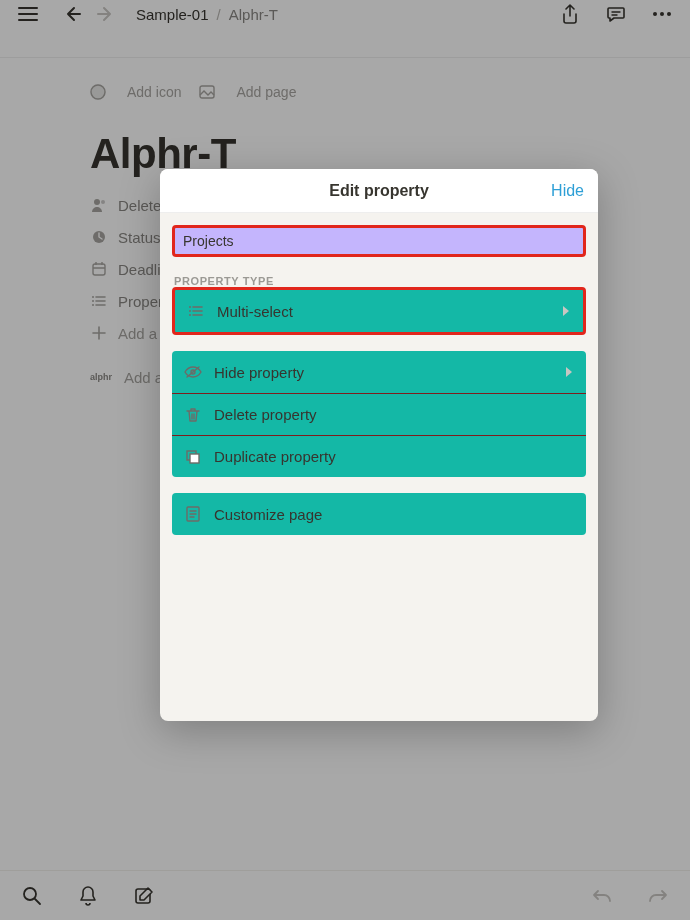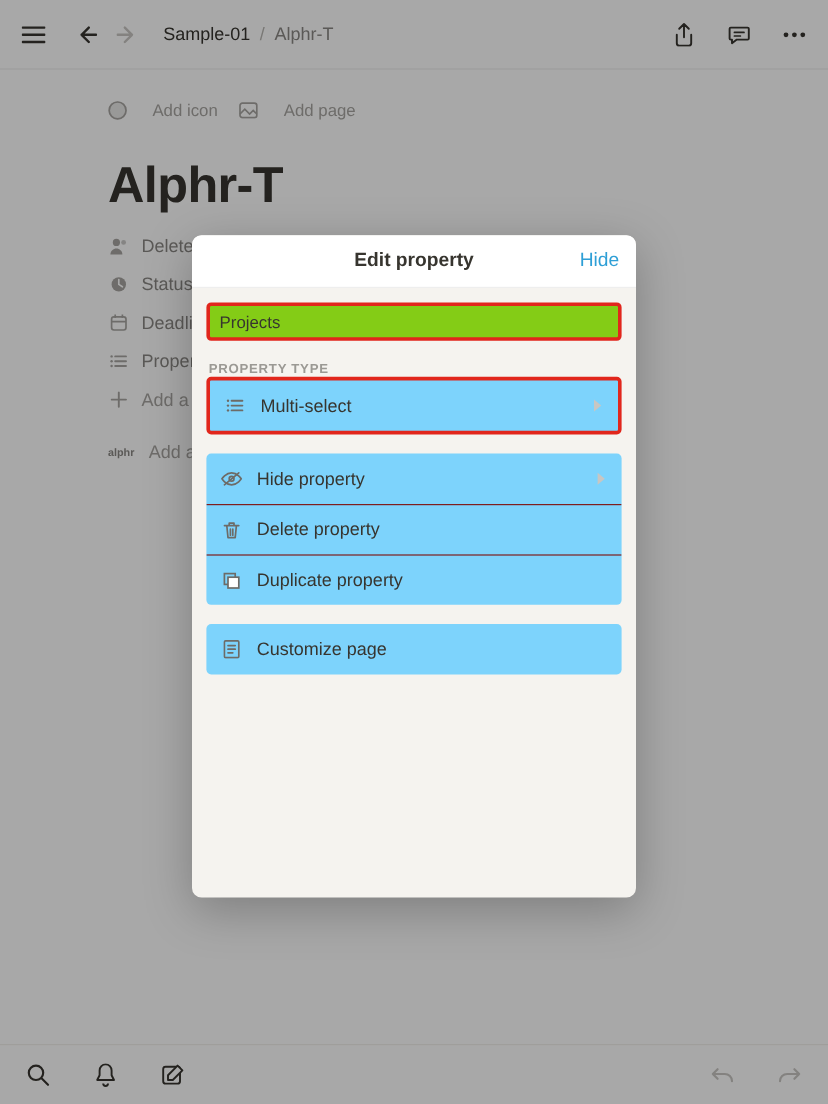--- a/index.html
+++ b/index.html
@@ -15,21 +15,21 @@
       position: absolute;
       inset: 0;
       background: rgba(0,0,0,0.34);
       z-index: 10;
       pointer-events: none;
     }
     
     .topbar {
       height: 58px;
       display: flex;
-      align-items: center;
+      align-items: flex-start;
       padding: 0 14px;
       border-bottom: 1px solid #eee;
     }
     .topbar .left { display: flex; align-items: center; gap: 6px; }
     .topbar .right { margin-left: auto; display: flex; align-items: center; gap: 18px; }
     .icon-btn { width: 28px; height: 28px; display:flex; align-items:center; justify-content:center; color:#37352f; cursor:pointer; }
     .nav-arrow.disabled { color: #c8c6c2; }
     .breadcrumb { display:flex; align-items:center; gap:8px; margin-left:10px; font-size:15px; color:#37352f; }
     .breadcrumb .sep { color:#b8b6b2; }
     .breadcrumb .current { color:#8a8884; }
@@ -41,22 +41,22 @@
     .props { margin-top: 18px; display:flex; flex-direction:column; gap: 14px; }
     .prop-row { display:flex; align-items:center; gap:10px; color:#8a8884; font-size:15px; }
     .prop-row .picon { width:18px; height:18px; display:flex; align-items:center; justify-content:center; }
     .prop-row.add { color:#a7a5a1; }
     .logo-mini { width:22px; height:18px; border-radius:3px; display:flex; align-items:center; justify-content:center; font-size:9px; font-weight:600; color:#8a8884; }
     .comment-row { display:flex; align-items:center; gap:12px; color:#a7a5a1; font-size:15px; margin-top:26px; }
     
     .modal {
       position: absolute;
       left: 160px;
-      top: 196px;
-      width: 370px;
+      top: 169px;
+      width: 438px;
       height: 552px;
       background: #f5f3ef;
       border-radius: 8px;
       box-shadow: 0 10px 40px rgba(0,0,0,0.25);
       z-index: 20;
       overflow: hidden;
       display:flex;
       flex-direction: column;
     }
     .modal-header {
@@ -69,35 +69,35 @@
       border-bottom: 1px solid #eee;
     }
     .modal-header .title { font-size: 16px; font-weight: 600; color:#37352f; }
     .modal-header .done { position:absolute; right:14px; font-size:16px; color:#2e9fd6; font-weight:500; cursor:pointer; }
     .modal-body { padding: 12px 12px 0 12px; }
     .name-input {
       width: 100%;
       height: 32px;
       border: 3px solid #e1261c;
       border-radius: 4px;
-      background:#84cc16;
+      background:#c4b5fd;
       padding: 0 8px;
       font-size: 14px;
       color:#37352f;
       outline:none;
     }
     .section-label {
       font-size: 11px;
       letter-spacing: 0.6px;
       color:#9b9994;
       margin: 18px 2px 0 2px;
       font-weight:600;
     }
     .group {
-      background:#7dd3fc;
+      background:#14b8a6;
       border-radius:4px;
       overflow:hidden;
     }
     .group.hl {
       border:3px solid #e1261c;
     }
     .row {
       height:42px;
       display:flex;
       align-items:center;

